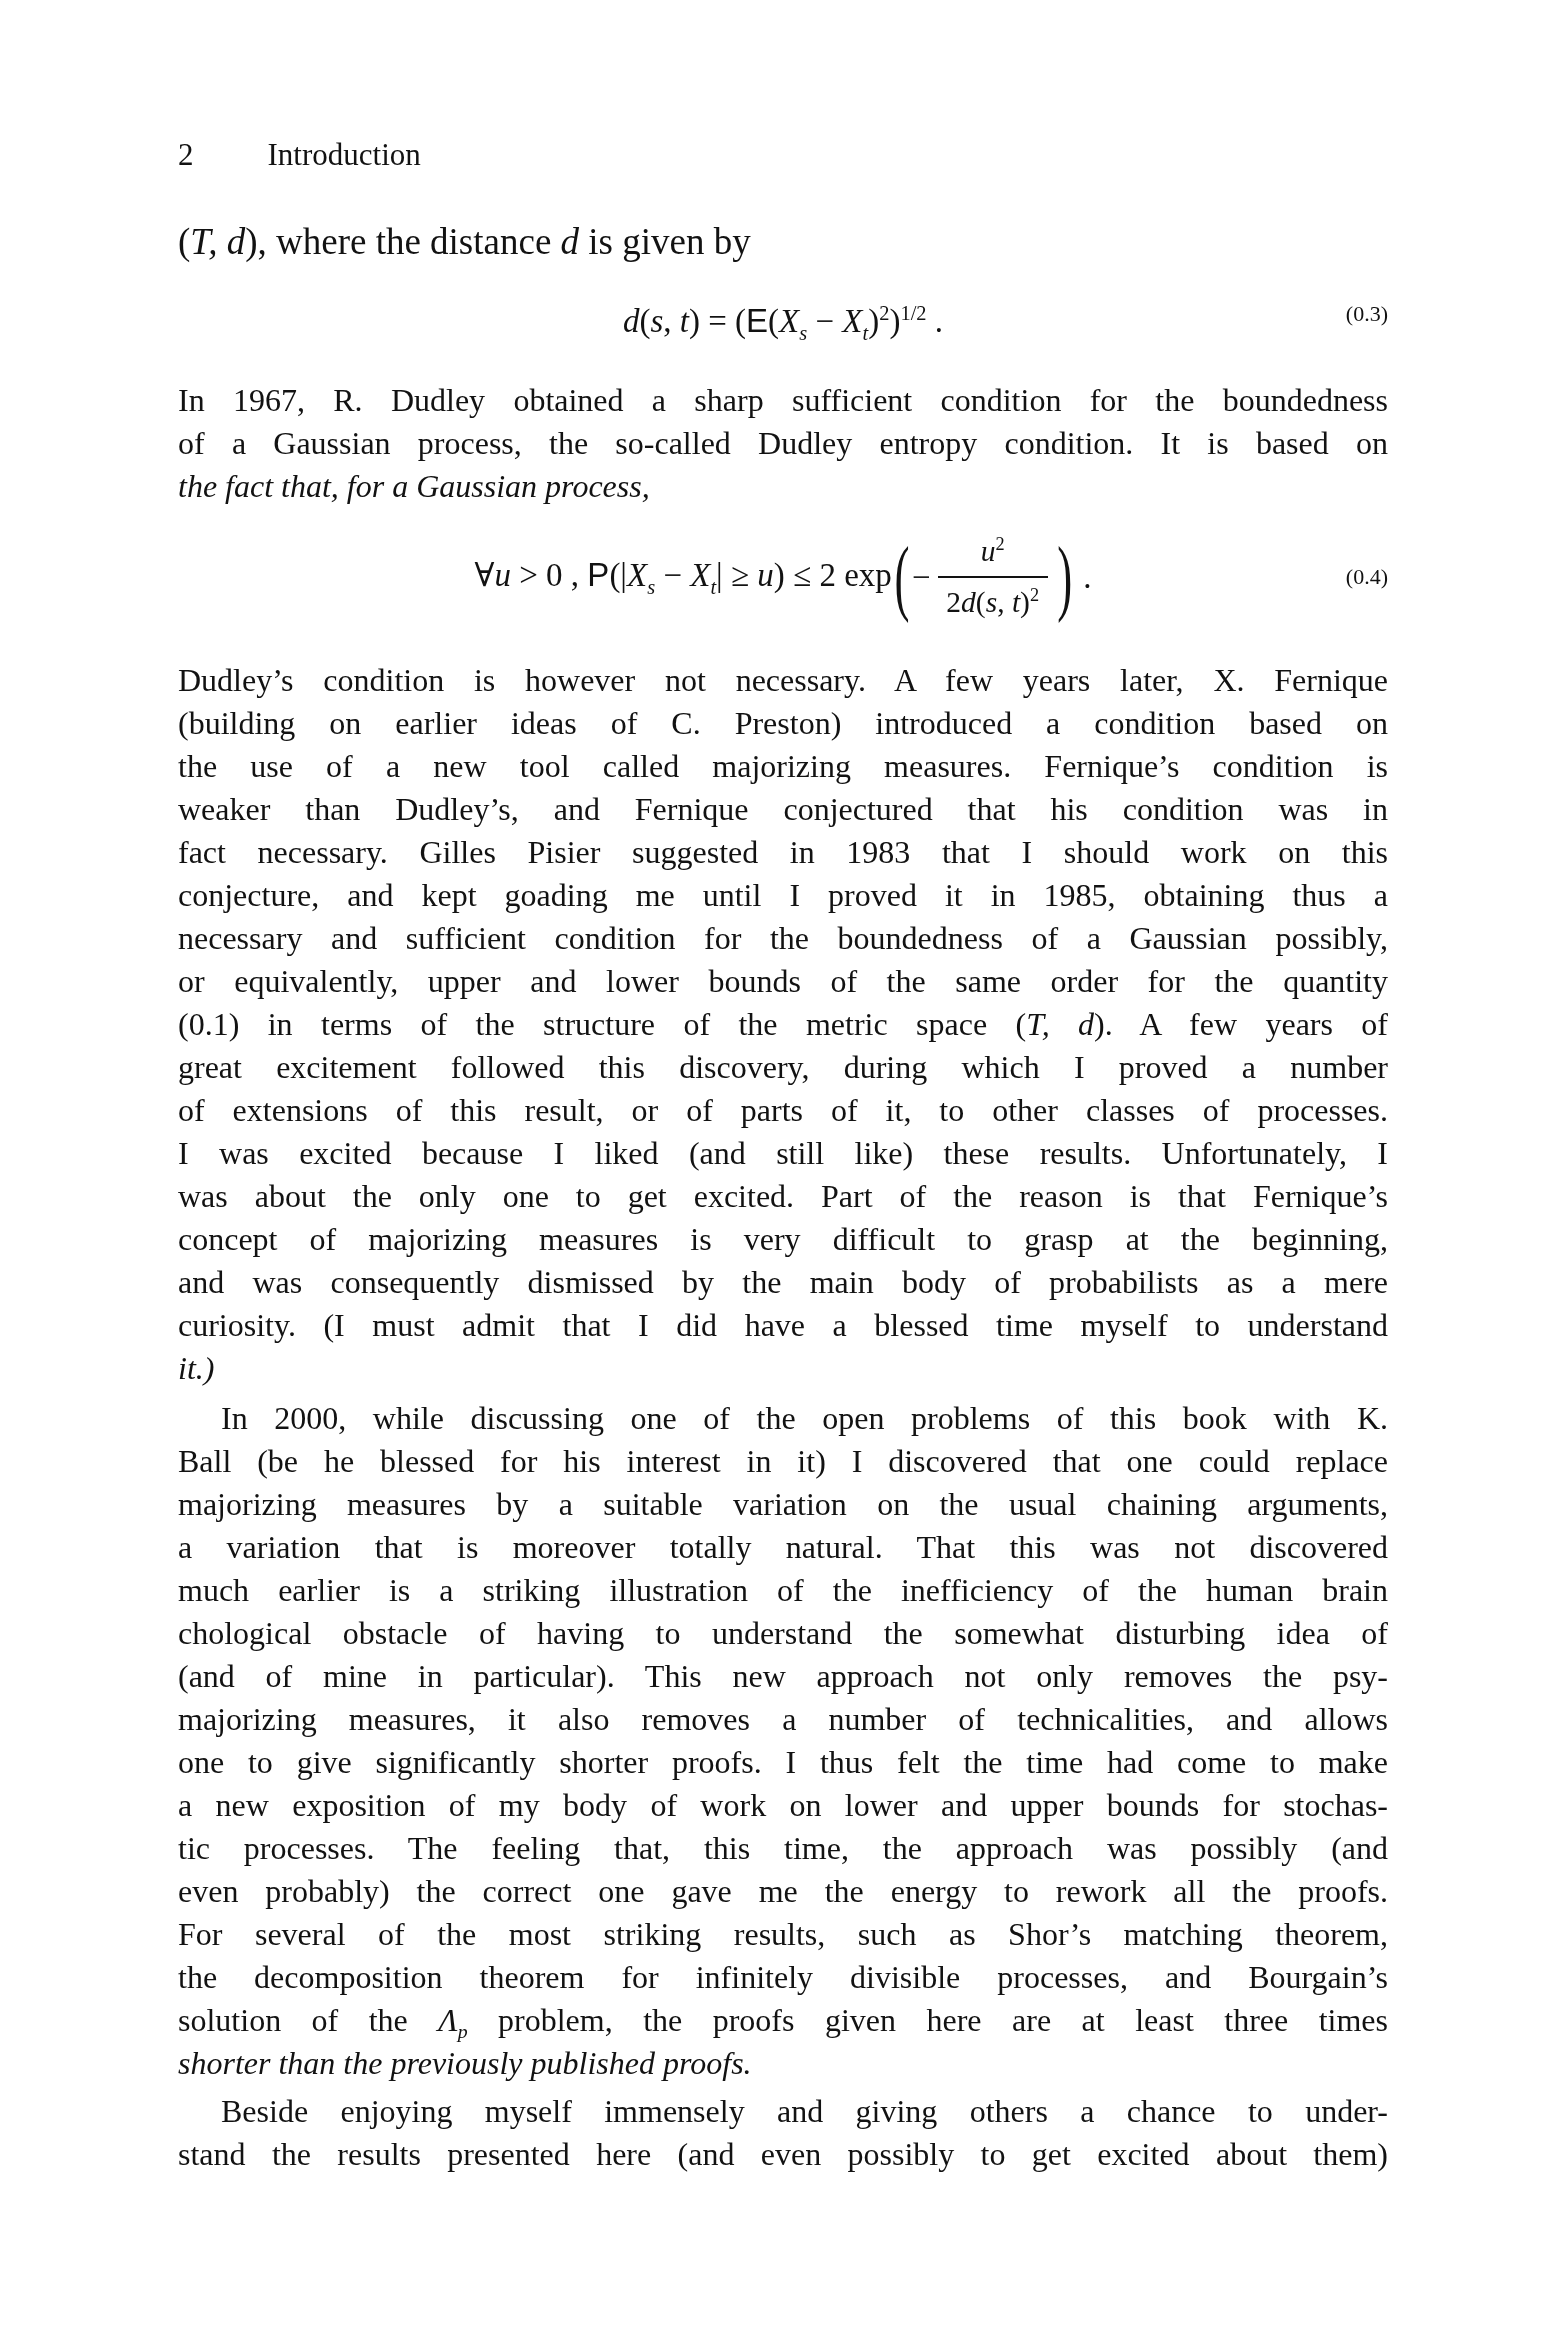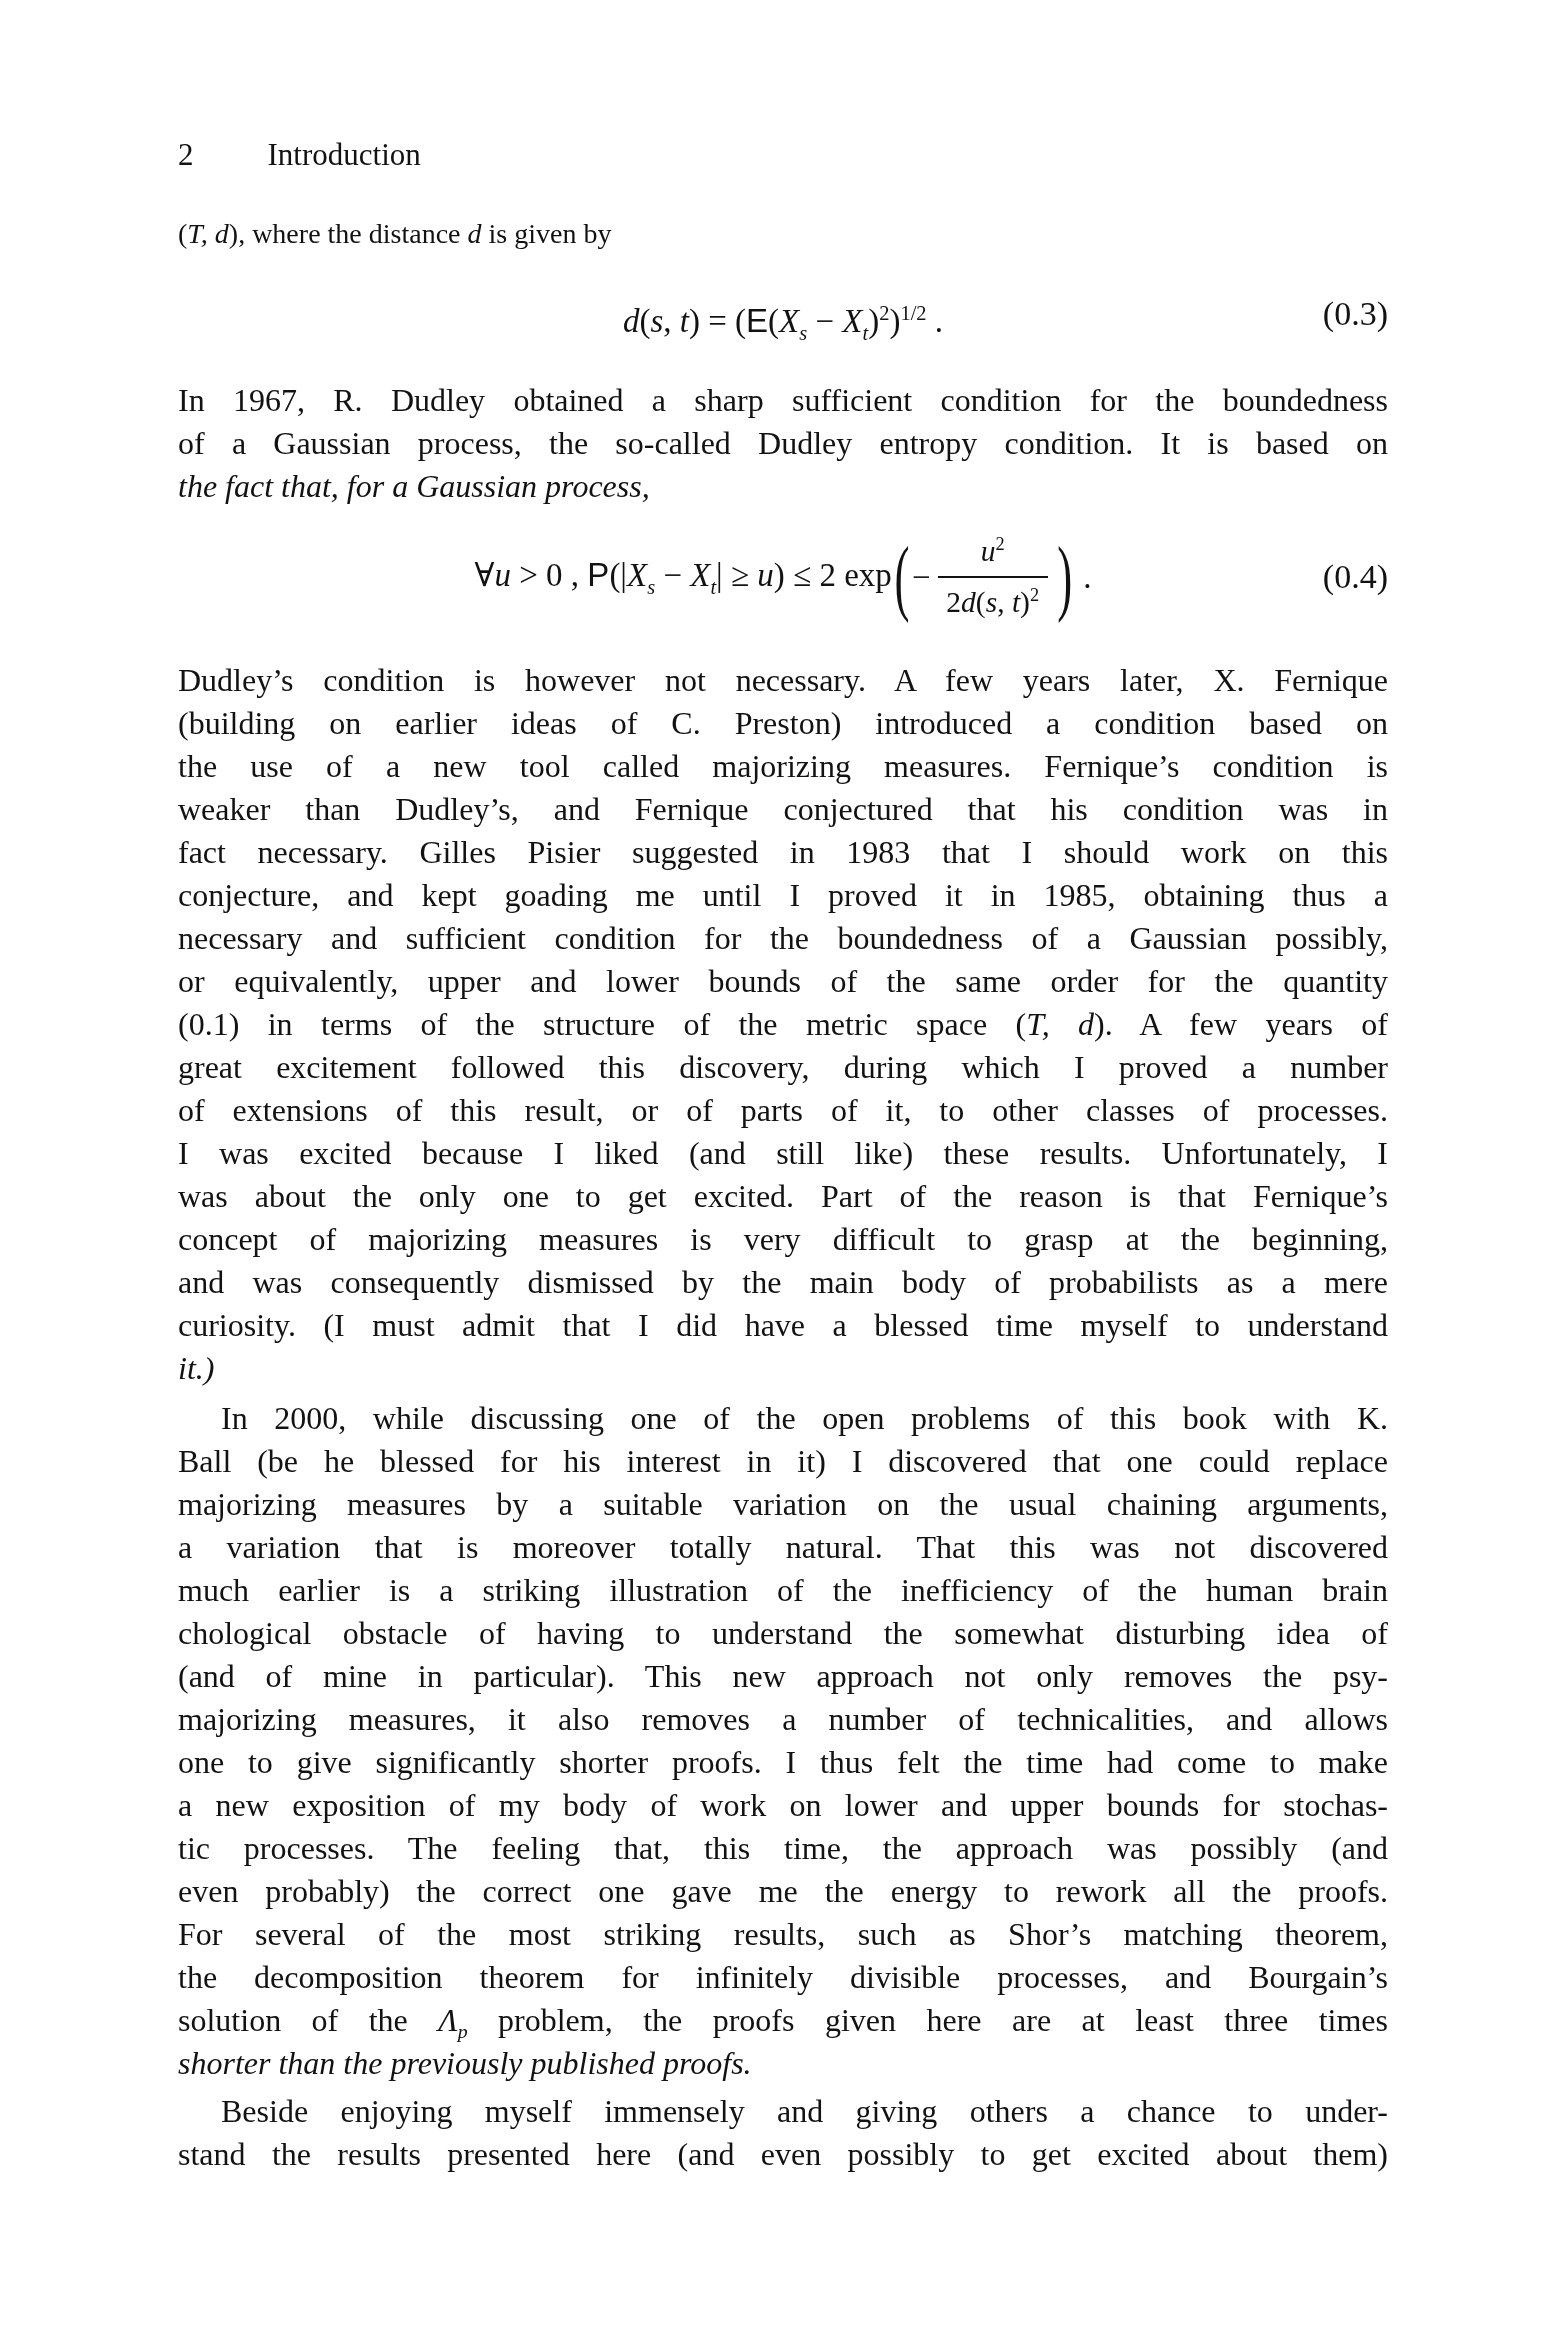--- a/index.html
+++ b/index.html
@@ -3,36 +3,36 @@
 <meta charset="utf-8">
 <style>
   html,body{margin:0;padding:0;background:#ffffff;}
   .page{position:relative;width:1274px;height:2342px;background:#ffffff;color:#121212;
         font-family:"Liberation Serif","DejaVu Serif",serif;}
   .content{position:absolute;left:178px;top:0;width:1210px;}
 
   .header{position:absolute;top:137px;left:0;font-size:31px;}
   .rhead{margin-left:74px;}
 
-  .introline{position:absolute;top:212px;left:0;width:100%;font-size:28px;line-height:43px;}
+  .introline{position:absolute;top:220px;left:0;width:100%;font-size:37px;line-height:43px;}
 
   .para{position:absolute;left:0;width:100%;font-size:32px;}
   .pline{height:43px;line-height:43px;text-align:justify;text-align-last:justify;overflow:hidden;}
   .end-left .pline:last-child{text-align-last:left;font-style:italic;}
   .indent-first .pline:first-child{text-indent:43px;}
 
   .p1967{top:379px;}
   .pmain{top:659px;}
   .p2000{top:1397px;}
   .pbeside{top:2090px;}
 
   .equation{position:absolute;left:0;width:100%;text-align:center;font-size:33px;}
   .eq3{top:283px;height:61px;line-height:61px;}
   .eq4{top:514px;height:126px;display:flex;align-items:center;justify-content:center;}
-  .eqtag{position:absolute;right:0;top:50%;transform:translateY(-50%);font-size:34px;line-height:normal;}
+  .eqtag{position:absolute;right:0;top:50%;transform:translateY(-50%);font-size:22px;line-height:normal;}
   .eqpart{vertical-align:middle;display:inline-block;}
   .equation i{font-style:italic;}
   .equation b{font-family:"Liberation Sans","DejaVu Sans",sans-serif;font-weight:400;font-style:normal;}
   .equation sub, .equation sup, .introline sub, .para sub, .para sup{font-size:0.62em;}
   .bigp{display:inline-block;transform:scaleY(1.9);font-size:45px;vertical-align:middle;
         margin:0 2.6px;font-weight:400;line-height:1;}
   .frac{display:inline-block;vertical-align:middle;margin:0 7px;text-align:center;font-size:29.5px;line-height:1.15;}
   .fnum{display:block;border-bottom:2.6px solid #121212;padding:1.7px 12px 7px;}
   .fden{display:block;padding:7px 8.7px 1.7px;}
 </style>

